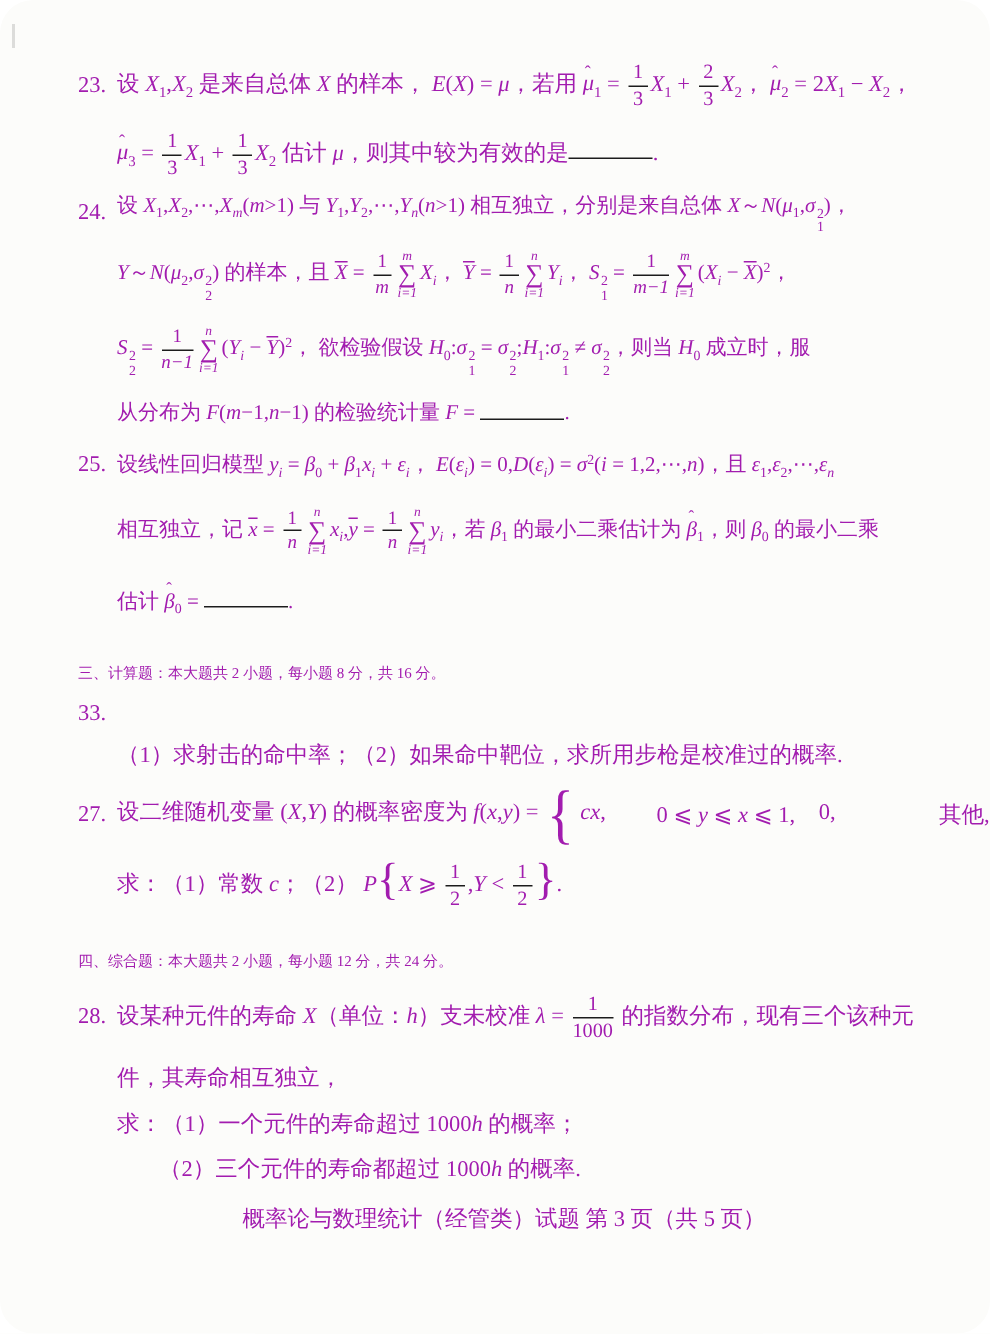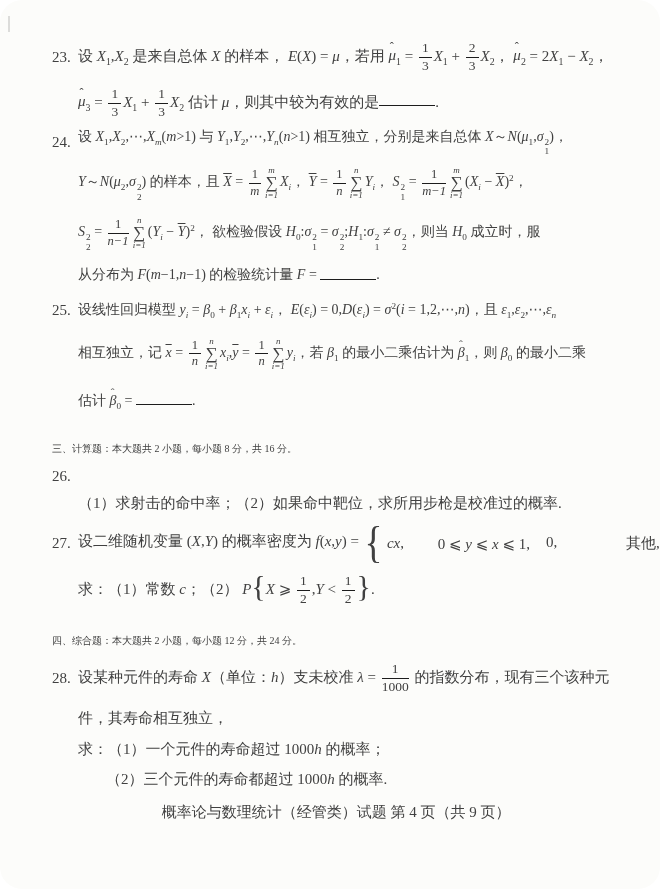--- a/index.html
+++ b/index.html
@@ -1,20 +1,20 @@
 <!DOCTYPE html>
 <html><head>
 <meta charset="utf-8">
 <style>
   html,body{margin:0;padding:0;}
   .page{
     position:relative;
     width:660px;height:889px;
     background:#fcfcfa;
-    color:#404040;
+    color:#a21caf;
     font-family:"Liberation Serif","DejaVu Serif",serif;
     font-size:15px;
     overflow:hidden;
     border-radius:22px;
   }
   .scan-mark{position:absolute;left:8px;top:16px;width:2px;height:16px;background:#dcdcda;}
   .content{padding:34px 40px 0 52px;}
 
   .question{position:relative;}
   .qline{display:flex;align-items:center;}
@@ -102,21 +102,21 @@
       </div>
       <div class="qline" style="height:42px">
         <span class="fwrap"><span class="t">估计 </span><span class="mhat"><span class="hatmark">ˆ</span><span class="mi">β</span></span><span class="msub">0</span><span class="t"> = </span><span class="blank"></span><span class="t">.</span></span>
       </div>
     </div>
 
     <div class="section-header" style="margin-top:14px;height:26px">三、计算题：本大题共 2 小题，每小题 8 分，共 16 分。</div>
 
     <div class="question">
       <div class="qline first" style="height:28px">
-        <span class="qno">26.</span>
+        <span class="qno">33.</span>
       </div>
       <div class="qline" style="height:26px">
         <span class="fwrap">（1）求射击的命中率；（2）如果命中靶位，求所用步枪是校准过的概率.</span>
       </div>
     </div>
 
     <div class="question">
       <div class="qline first" style="height:54px">
         <span class="qno">27.</span>
         <span class="fwrap"><span class="t">设二维随机变量 (</span><span class="mi">X</span><span class="t">,</span><span class="mi">Y</span><span class="t">) 的概率密度为 </span><span class="mi">f</span><span class="t">(</span><span class="mi">x</span><span class="t">,</span><span class="mi">y</span><span class="t">) = </span><span class="mcases"><span class="brace">{</span><span class="crows"><span class="crow"><span class="ccell c0"><span class="mi">cx</span><span class="t">,</span></span><span class="ccell c1"><span class="t">0 ⩽ </span><span class="mi">y</span><span class="t"> ⩽ </span><span class="mi">x</span><span class="t"> ⩽ 1,</span></span></span><span class="crow"><span class="ccell c0"><span class="t">0,</span></span><span class="ccell c1"><span class="t">其他,</span></span></span></span></span></span>
@@ -137,16 +137,16 @@
         <span class="fwrap"><span class="t">件，其寿命相互独立，</span></span>
       </div>
       <div class="qline" style="height:30px">
         <span class="fwrap"><span class="t">求：（1）一个元件的寿命超过 1000</span><span class="mi">h</span><span class="t"> 的概率；</span></span>
       </div>
       <div class="qline ind2" style="height:30px">
         <span class="fwrap"><span class="t">（2）三个元件的寿命都超过 1000</span><span class="mi">h</span><span class="t"> 的概率.</span></span>
       </div>
     </div>
 
-    <div class="footer" style="margin-top:6px;height:24px">概率论与数理统计（经管类）试题  第 4 页（共 9 页）</div>
+    <div class="footer" style="margin-top:6px;height:24px">概率论与数理统计（经管类）试题  第 3 页（共 5 页）</div>
 
   </div>
 </div>
 
 </body></html>

